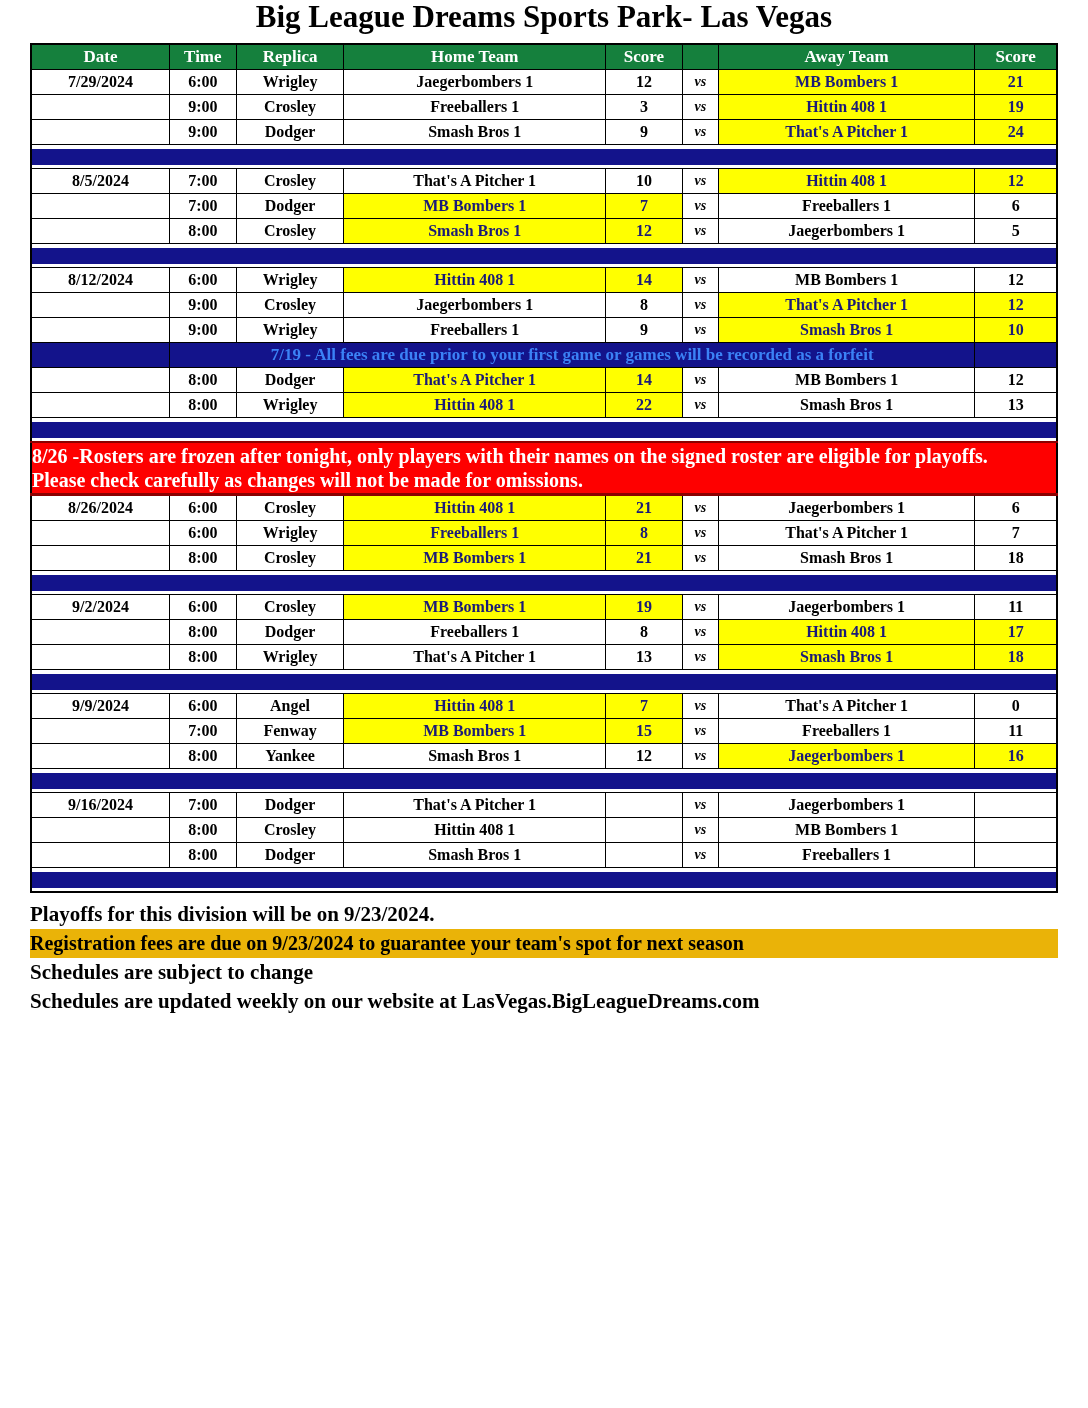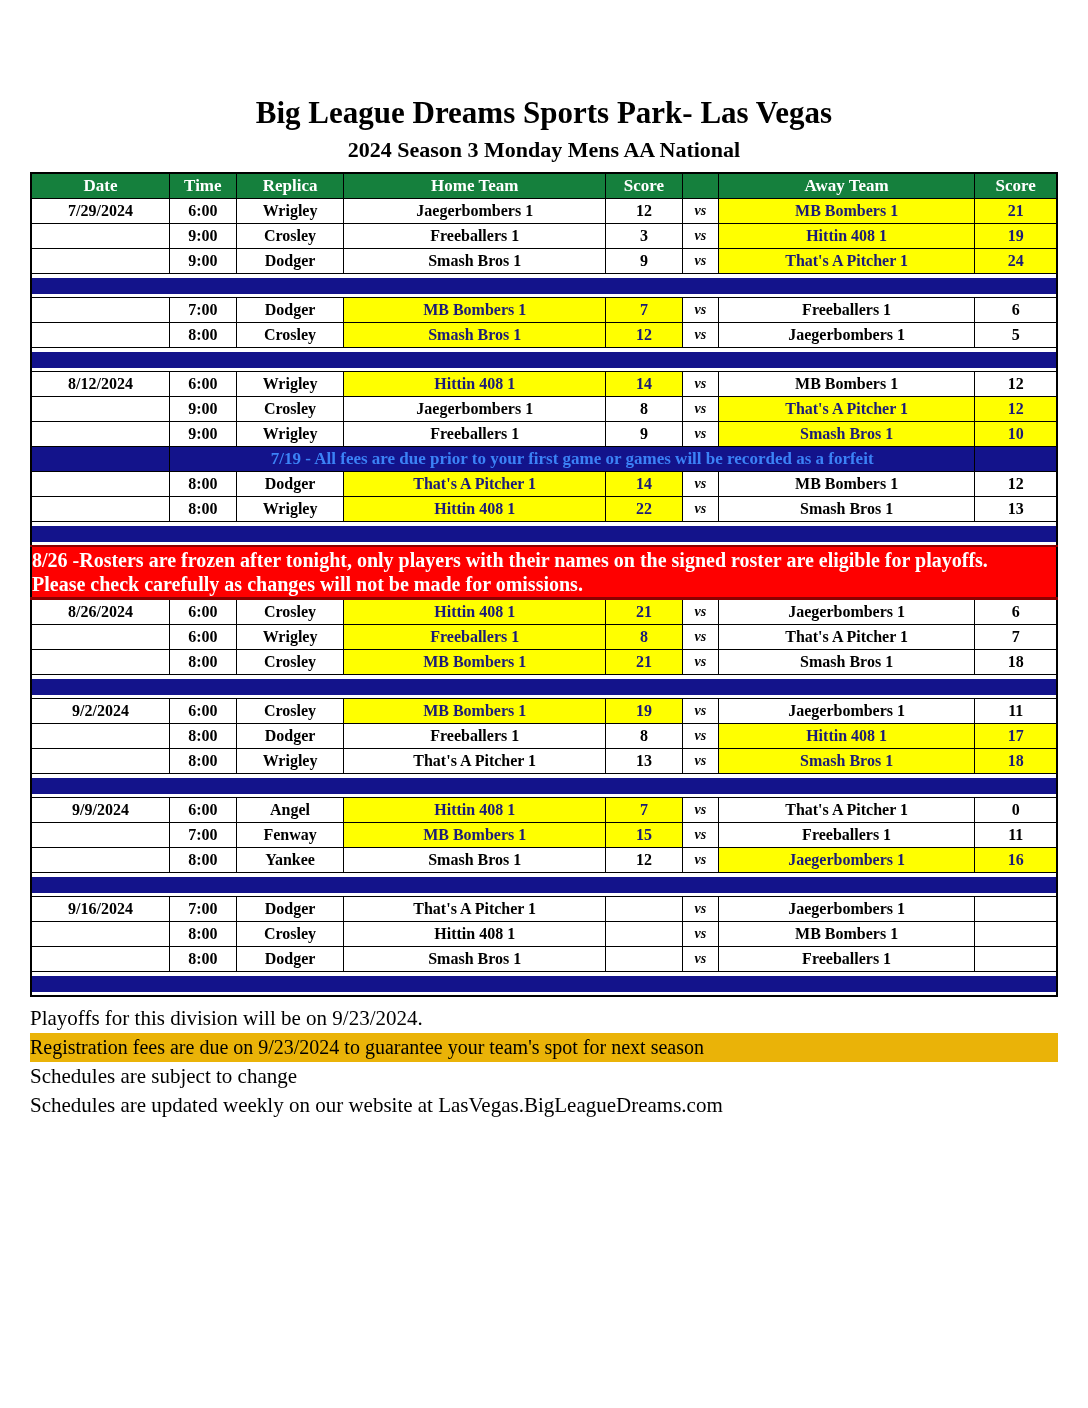--- a/index.html
+++ b/index.html
@@ -1,21 +1,21 @@
 <!DOCTYPE html>
 <html><head>
 <meta charset="utf-8">
 <style>
   html,body{margin:0;padding:0;}
   body{
     width:1088px;height:1408px;background:#ffffff;
     font-family:"Liberation Serif", serif;
     color:#000;
   }
-  .page{padding-top:96px;}
+  .page{}
   .title{font-size:31px;font-weight:bold;text-align:center;line-height:34px;}
   .subtitle{font-size:22px;font-weight:bold;text-align:center;margin-top:7px;line-height:26px;}
   .note{font-size:16px;font-weight:bold;font-style:italic;text-align:center;margin-top:11px;line-height:19px;}
 
   table.schedule{
     border-collapse:collapse;table-layout:fixed;
     width:1028px;margin:9px 0 0 30px;
     border:2px solid #000;
   }
   .schedule th,.schedule td{
@@ -34,30 +34,29 @@
   tr.sep td{border:0;background:#ffffff;padding:4px 0 3px 0;height:16px;line-height:16px;}
   tr.sep .bar{height:16px;background:#13138B;}
   tr.bn td{background:#13138B;color:#3b82f6;border:1px solid #000;font-size:17px;}
   tr.rn td{
     background:#FE0000;color:#ffffff;border:0;
     border-top:2px solid #8B0000;border-bottom:3px solid #8B0000;
     height:50px;padding:0;
   }
   .rn-line{font-size:20px;font-weight:bold;line-height:24px;text-align:left;}
 
-  .footer{margin:7px 0 0 30px;width:1028px;font-weight:normal;font-size:21px;}
+  .footer{margin:7px 0 0 30px;width:1028px;font-weight:bold;font-size:21px;}
   .footer .line{line-height:29px;height:29px;white-space:nowrap;}
   .footer .yellow{background:#eab308;font-size:20px;}
 </style>
 </head>
 <body>
 
 <div class="page">
   <div class="title">Big League Dreams Sports Park- Las Vegas</div>
-  <div class="subtitle">2024 Season 3 Monday Mens AA National</div>
 
   <table class="schedule">
     <colgroup>
       <col style="width:13.5%">
         <col style="width:6.5%">
         <col style="width:10.5%">
       <col style="width:25.5%">
         <col style="width:7.5%">
         <col style="width:3.5%">
       <col style="width:25%">
@@ -105,20 +104,30 @@
           <td class="vs">vs</td>
           <td class="hl">That's A Pitcher 1</td>
           <td class="hl">24</td>
         </tr>
         <tr class="sep">
           <td colspan="8">
             <div class="bar"></div>
           </td>
         </tr>
         <tr class="game">
+          <td>8/5/2024</td>
+          <td>7:00</td>
+          <td>Crosley</td>
+          <td>That's A Pitcher 1</td>
+          <td>10</td>
+          <td class="vs">vs</td>
+          <td class="hl">Hittin 408 1</td>
+          <td class="hl">12</td>
+        </tr>
+        <tr class="game">
           <td></td>
           <td>7:00</td>
           <td>Dodger</td>
           <td class="hl">MB Bombers 1</td>
           <td class="hl">7</td>
           <td class="vs">vs</td>
           <td>Freeballers 1</td>
           <td>6</td>
         </tr>
         <tr class="game">

